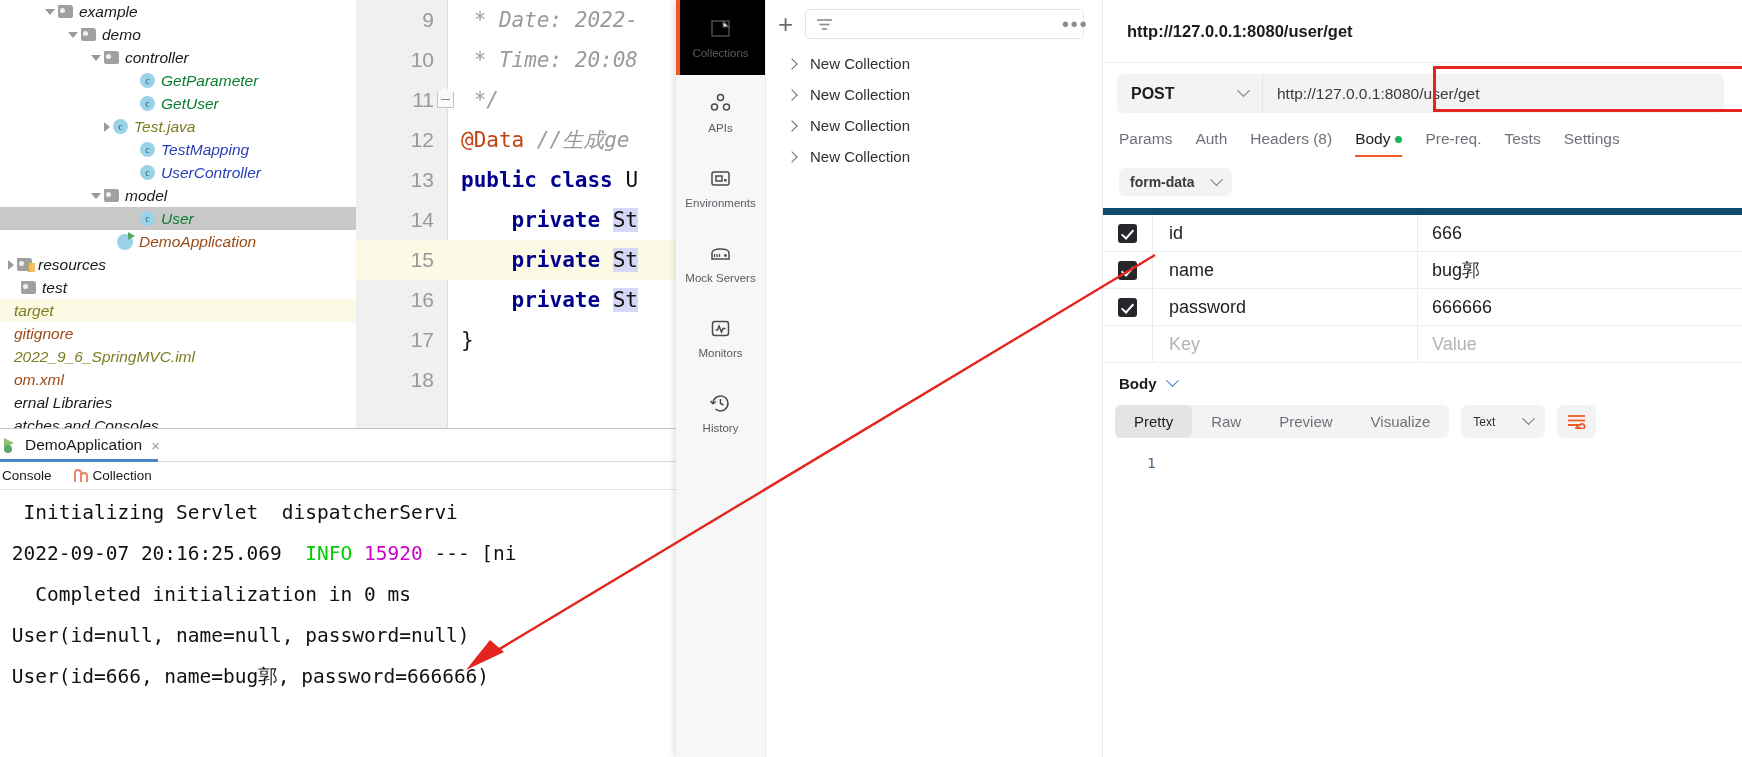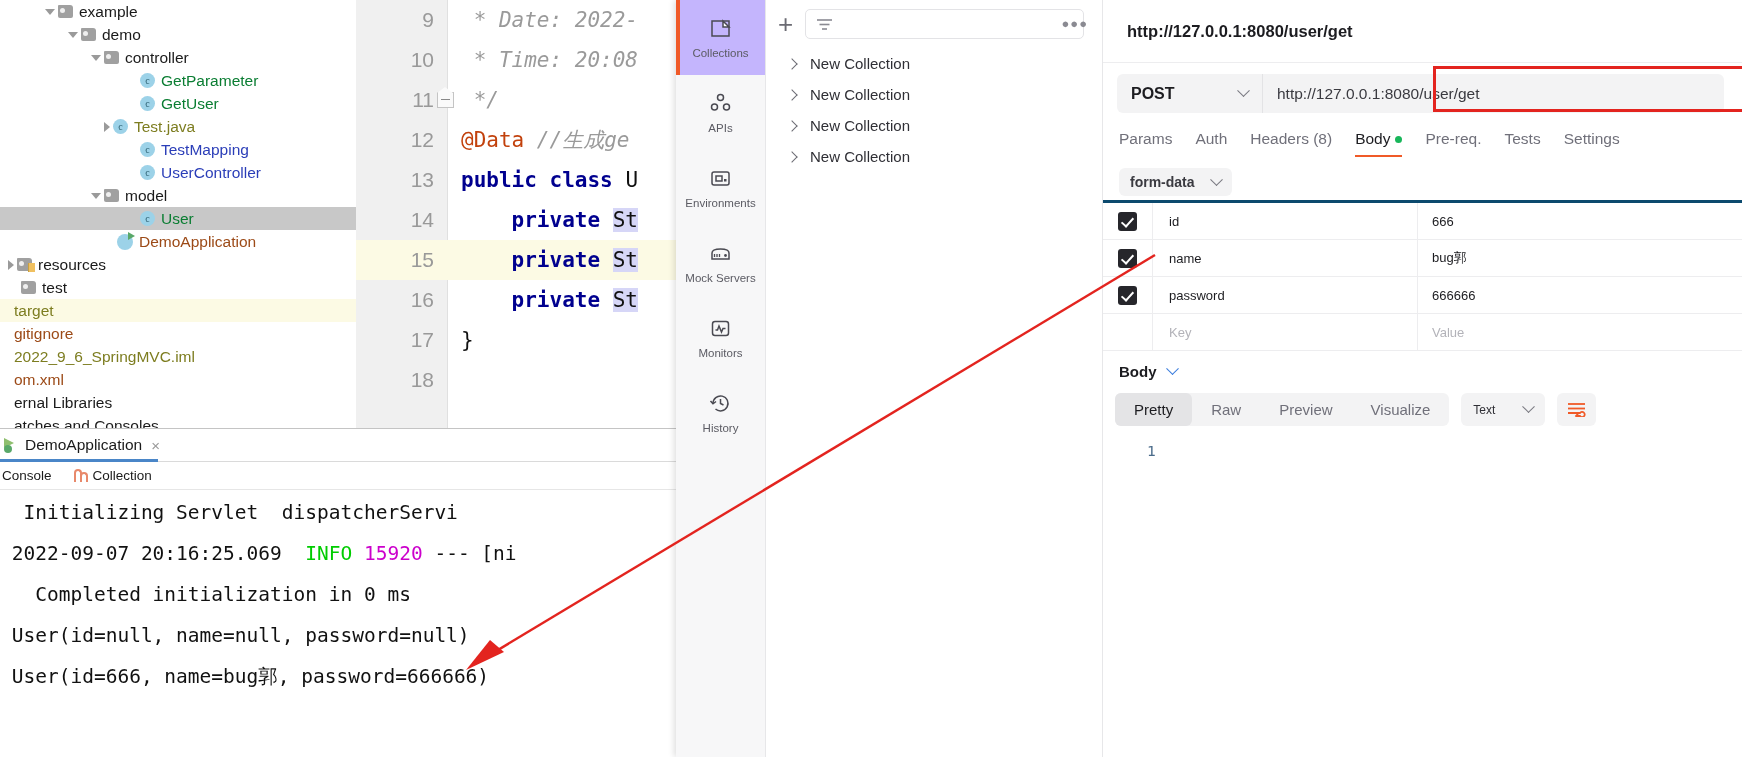--- a/index.html
+++ b/index.html
@@ -91,21 +91,21 @@
     position: relative;
   }
   .ico-springboot::after {
     content: ""; position: absolute;
     right: -2px; top: -2px;
     width: 0; height: 0;
     border-top: 4px solid transparent;
     border-bottom: 4px solid transparent;
     border-left: 7px solid #59a869;
   }
-  .tlabel { padding-left: 1px; }
+  .tlabel { padding-left: 1px; font-style: italic; }
   .c-green { color: #0a7d32; }
   .c-blue  { color: #2b3eb8; }
   .c-brown { color: #9c4a17; }
   .c-olive { color: #7d7d20; }
   .c-dark  { color: #1a1a1a; }
 
   
   #editor {
     position: absolute; left: 356px; top: 0;
     width: 320px; height: 428px;
@@ -248,21 +248,21 @@
   }
   .afnav {
     position: relative;
     height: 75px;
     display: flex; flex-direction: column;
     align-items: center; justify-content: center;
     gap: 7px;
     font-size: 11.5px;
     color: #5b5b63;
   }
-  .afnav.active { background: #c4b5fd; }
+  .afnav.active { background: #000000; }
   .afnav.active::before {
     content: ""; position: absolute;
     left: 0; top: 0; width: 4px; height: 100%;
     background: #f05A28;
   }
   .afnav svg { display: block; }
 
   #afcollections {
     position: absolute; left: 90px; top: 0;
     width: 337px; height: 757px;
@@ -364,23 +364,23 @@
   #afbodytype {
     margin: 10px 0 0 16px;
     height: 28px; width: 113px;
     background: #f3f3f4;
     border-radius: 6px;
     display: flex; align-items: center; justify-content: space-between;
     padding: 0 11px;
     font-size: 14px; font-weight: bold; color: #3a3a40;
   }
   #aftable {
-    margin-top: 4px;
-    border-top: 3px solid #0c4a6e;
-    font-size: 13px; color: #1c1c20;
+    margin-top: 12px;
+    border-top: 7px solid #0c4a6e;
+    font-size: 18px; color: #1c1c20;
   }
   .afrow {
     height: 37px;
     display: flex; align-items: center;
     border-bottom: 1px solid #ededef;
   }
   .afcell-cb {
     width: 50px; display: flex;
     align-items: center; justify-content: center;
     flex: none;

